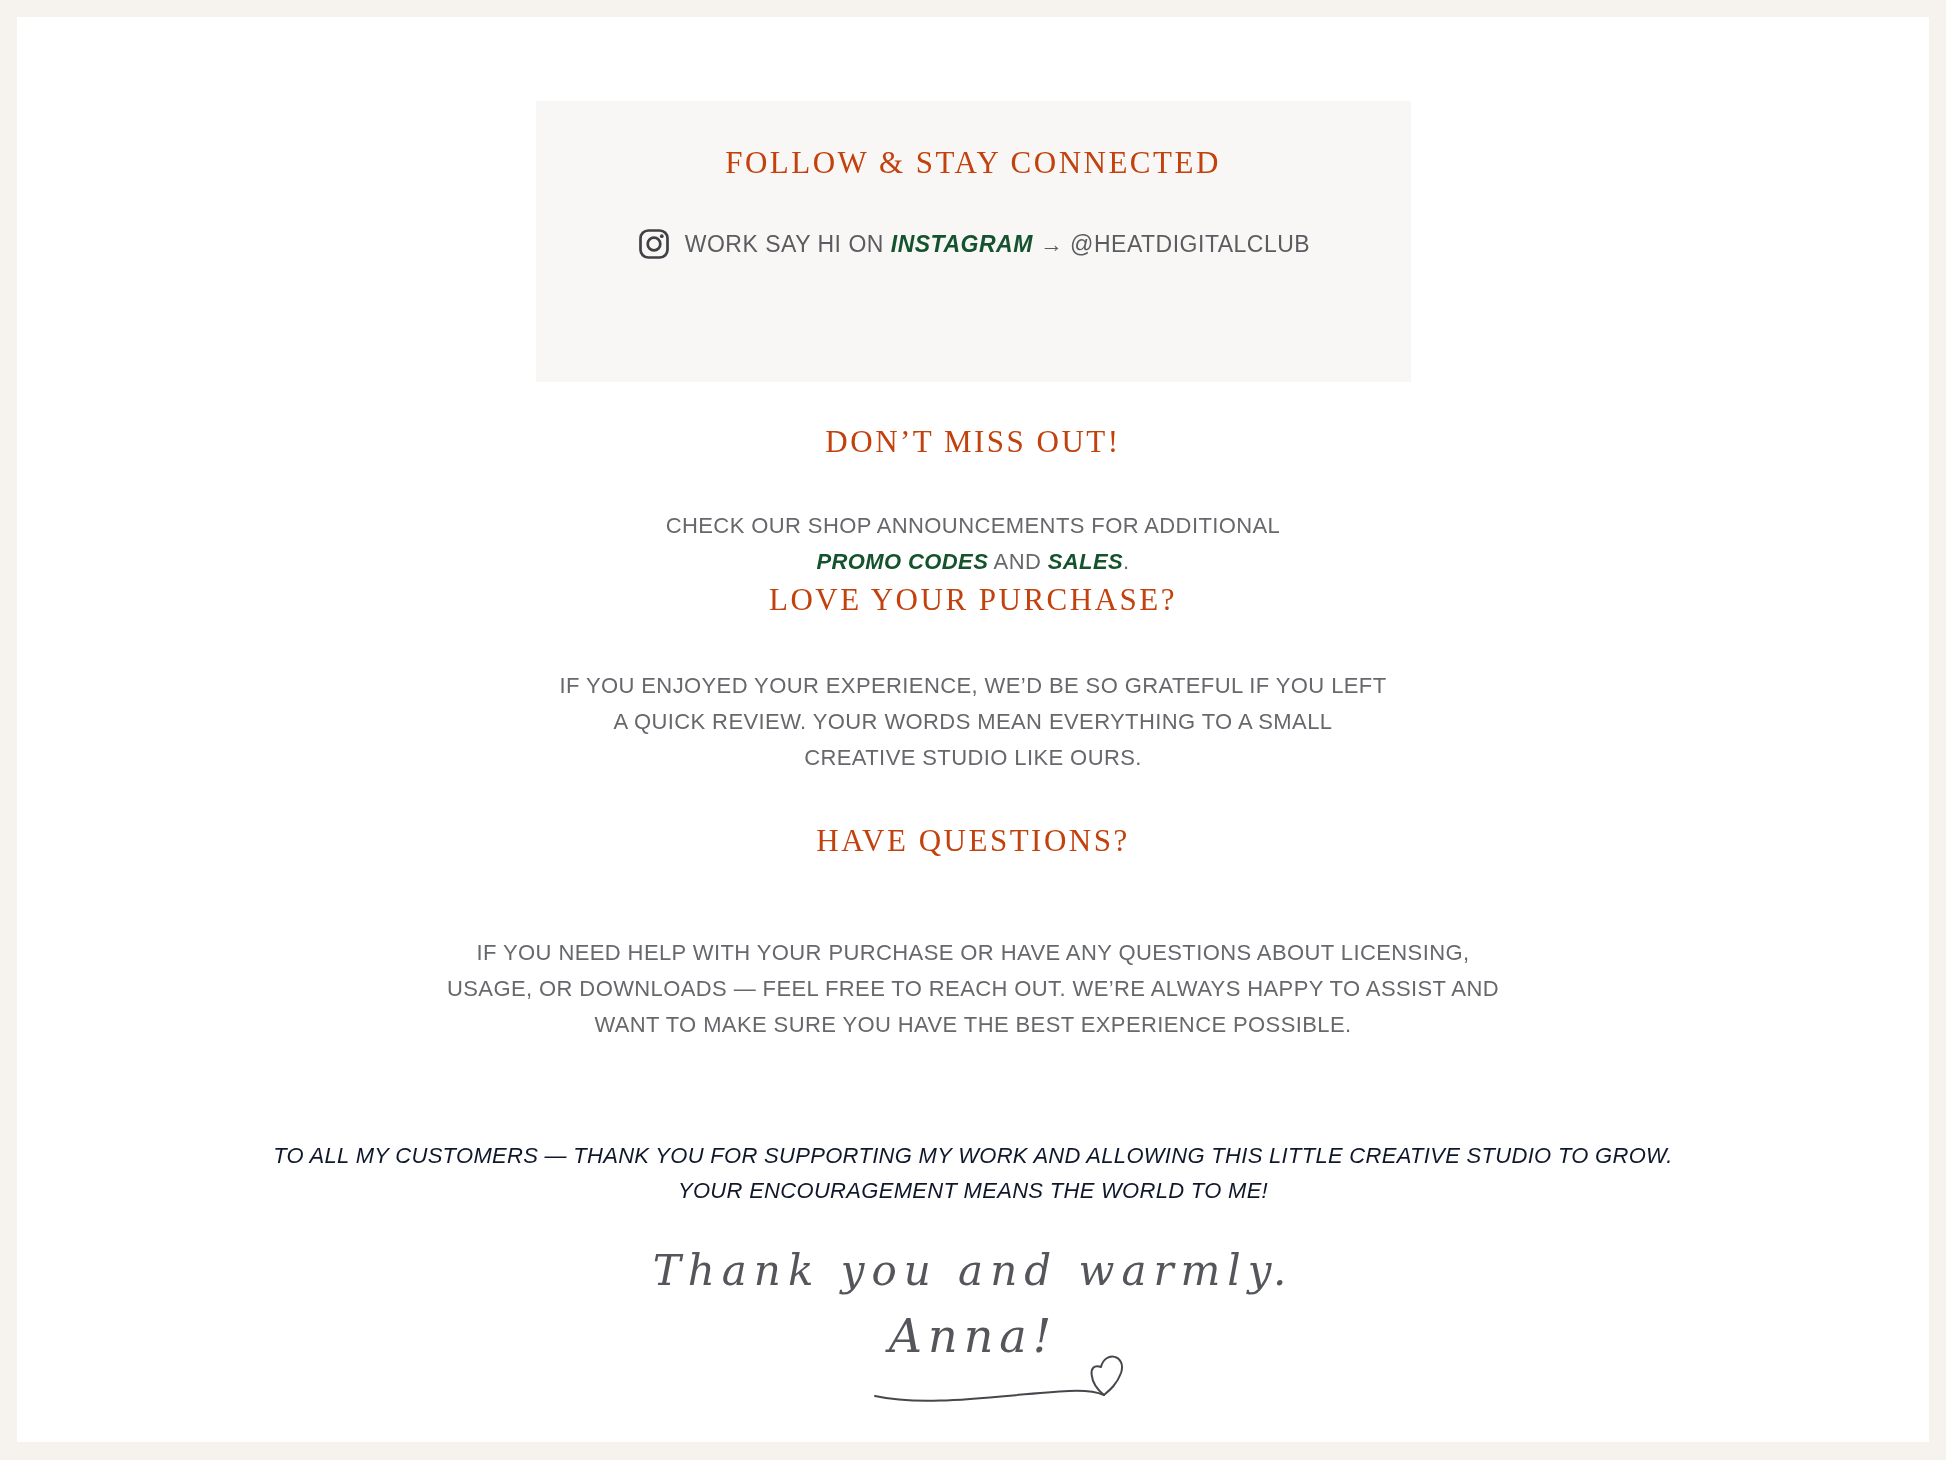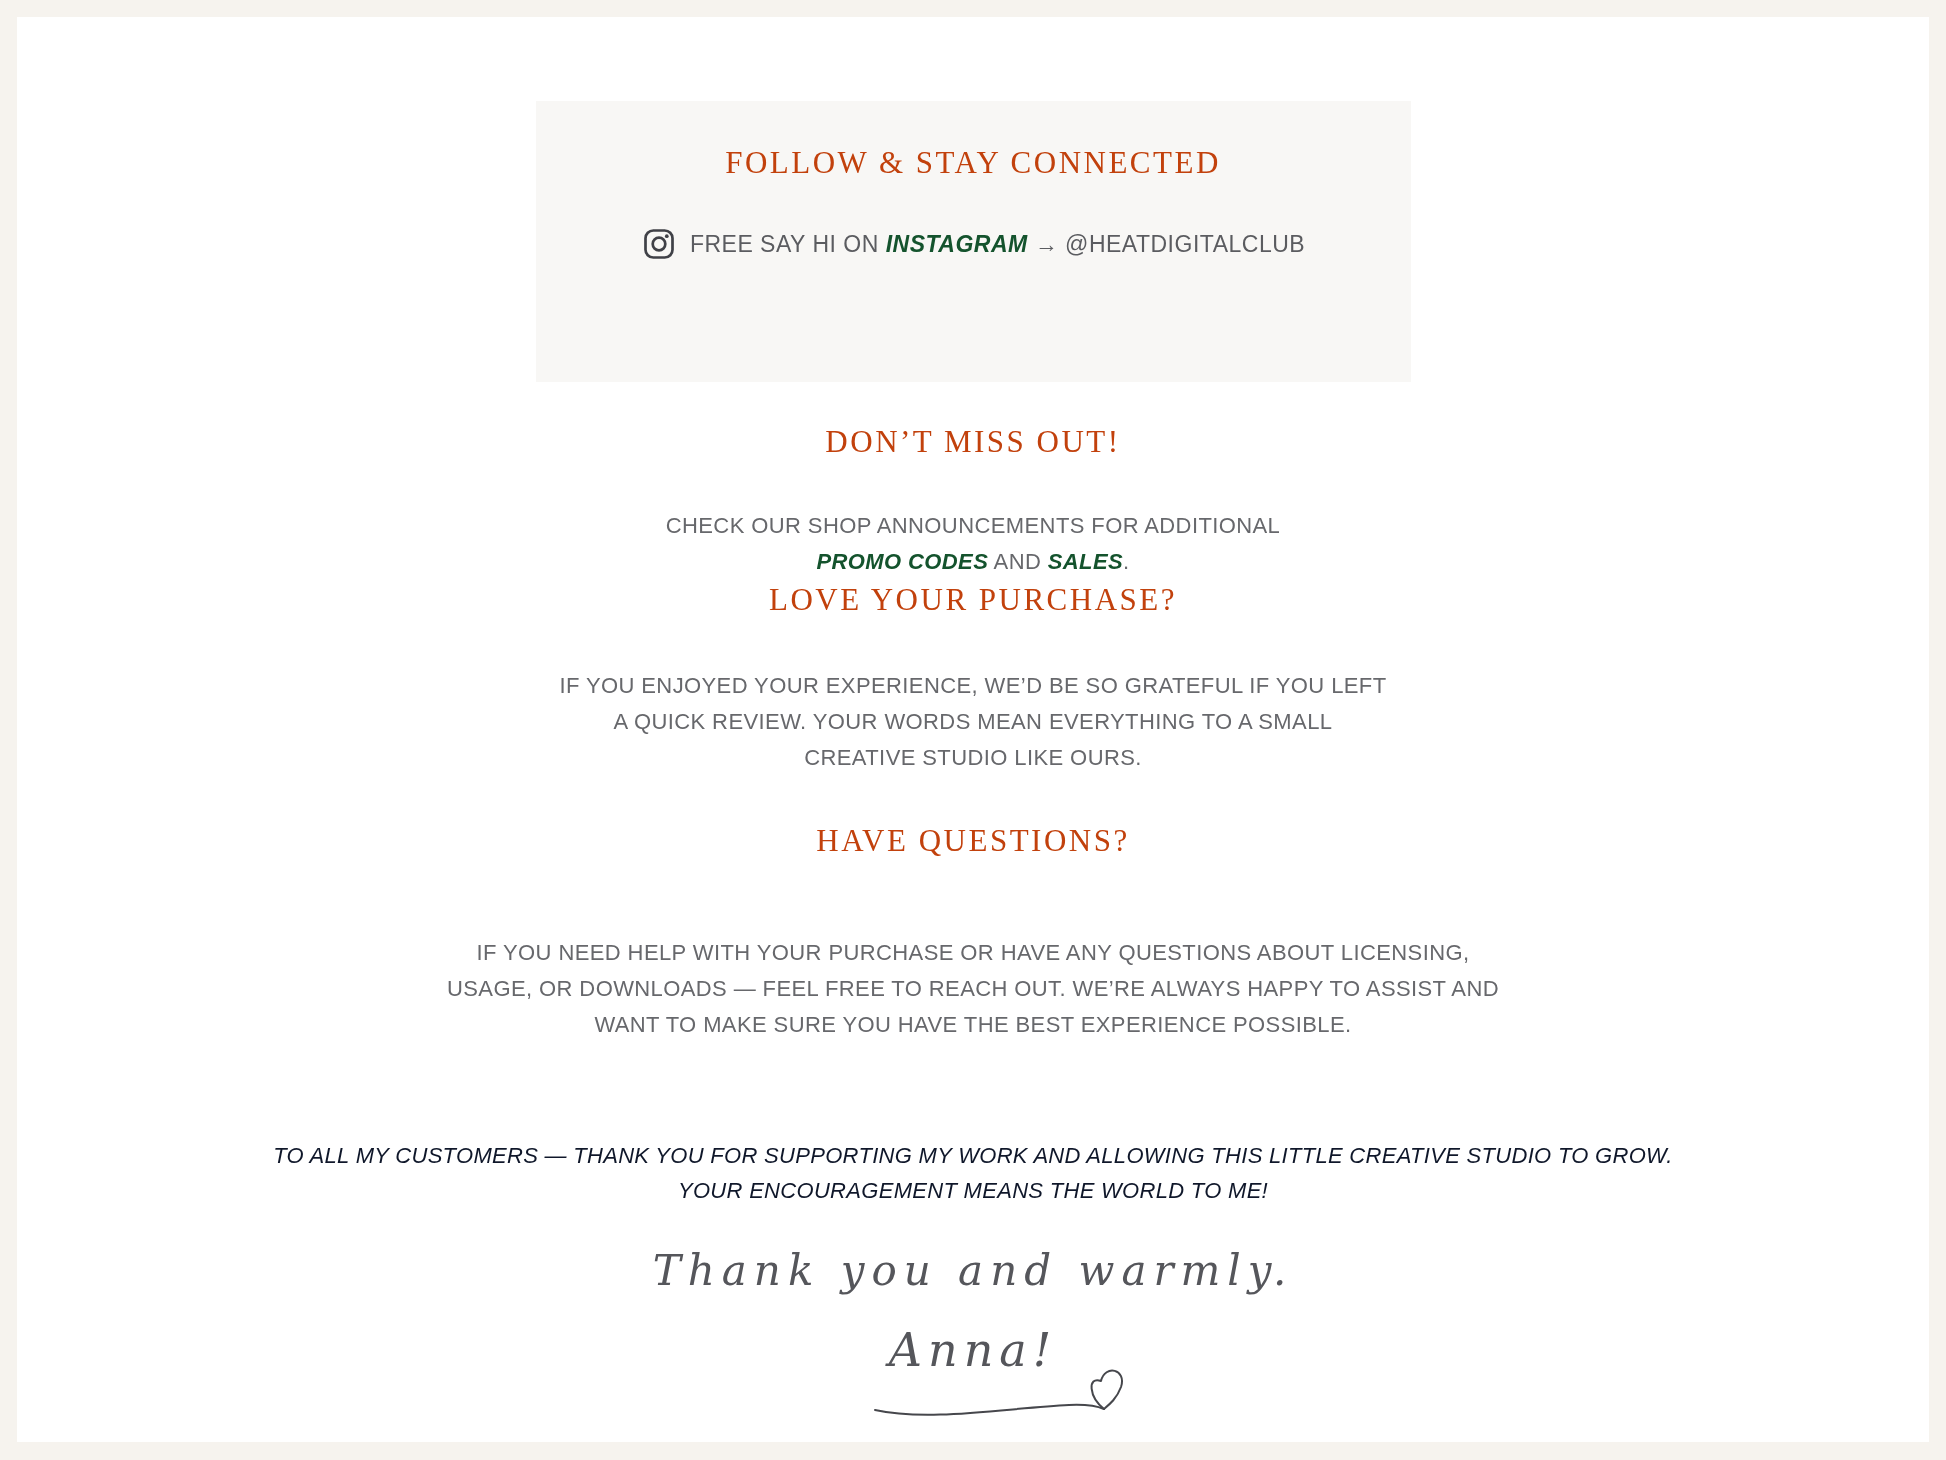--- a/index.html
+++ b/index.html
@@ -70,21 +70,21 @@
     font-weight:400;
     color:#55565b;
   }
   .closing {
     margin-top:36px;
     font-size:42px;
     line-height:54px;
     letter-spacing:7px;
   }
   .sig-name {
-    margin-top:26px;
+    margin-top:12px;
     font-size:46px;
     line-height:52px;
     letter-spacing:6px;
   }
   .sig-art {
     display:block;
     margin:-26px auto 0;
     transform:translateX(34px);
   }
 </style>
@@ -97,21 +97,21 @@
     <h1 class="serif">FOLLOW &amp; STAY CONNECTED</h1>
 
     <div class="icon-row">
       <span class="icon">
         <svg width="36" height="36" viewBox="0 0 24 24" fill="none" stroke="#404147" stroke-width="1.8">
           <rect x="3" y="3" width="18" height="18" rx="5.2"></rect>
           <circle cx="12" cy="12" r="4.2"></circle>
           <circle cx="17.2" cy="6.8" r="1.25" fill="#404147" stroke="none"></circle>
         </svg>
       </span>
-      <span class="row-text"><span>FREE SAY HI ON </span><span class="seg-b">INSTAGRAM</span><span> → @HEATDIGITALCLUB</span></span>
+      <span class="row-text"><span>WORK SAY HI ON </span><span class="seg-b">INSTAGRAM</span><span> → @HEATDIGITALCLUB</span></span>
     </div>
 
   </section>
 
   <h2 class="serif h-gap1">DON’T MISS OUT!</h2>
   <p class="body-block mt46">
     <span class="line">CHECK OUR SHOP ANNOUNCEMENTS FOR ADDITIONAL</span>
     <span class="line"><span class="seg-b">PROMO CODES</span><span> AND </span><span class="seg-b">SALES</span><span>.</span></span>
   </p>
 

